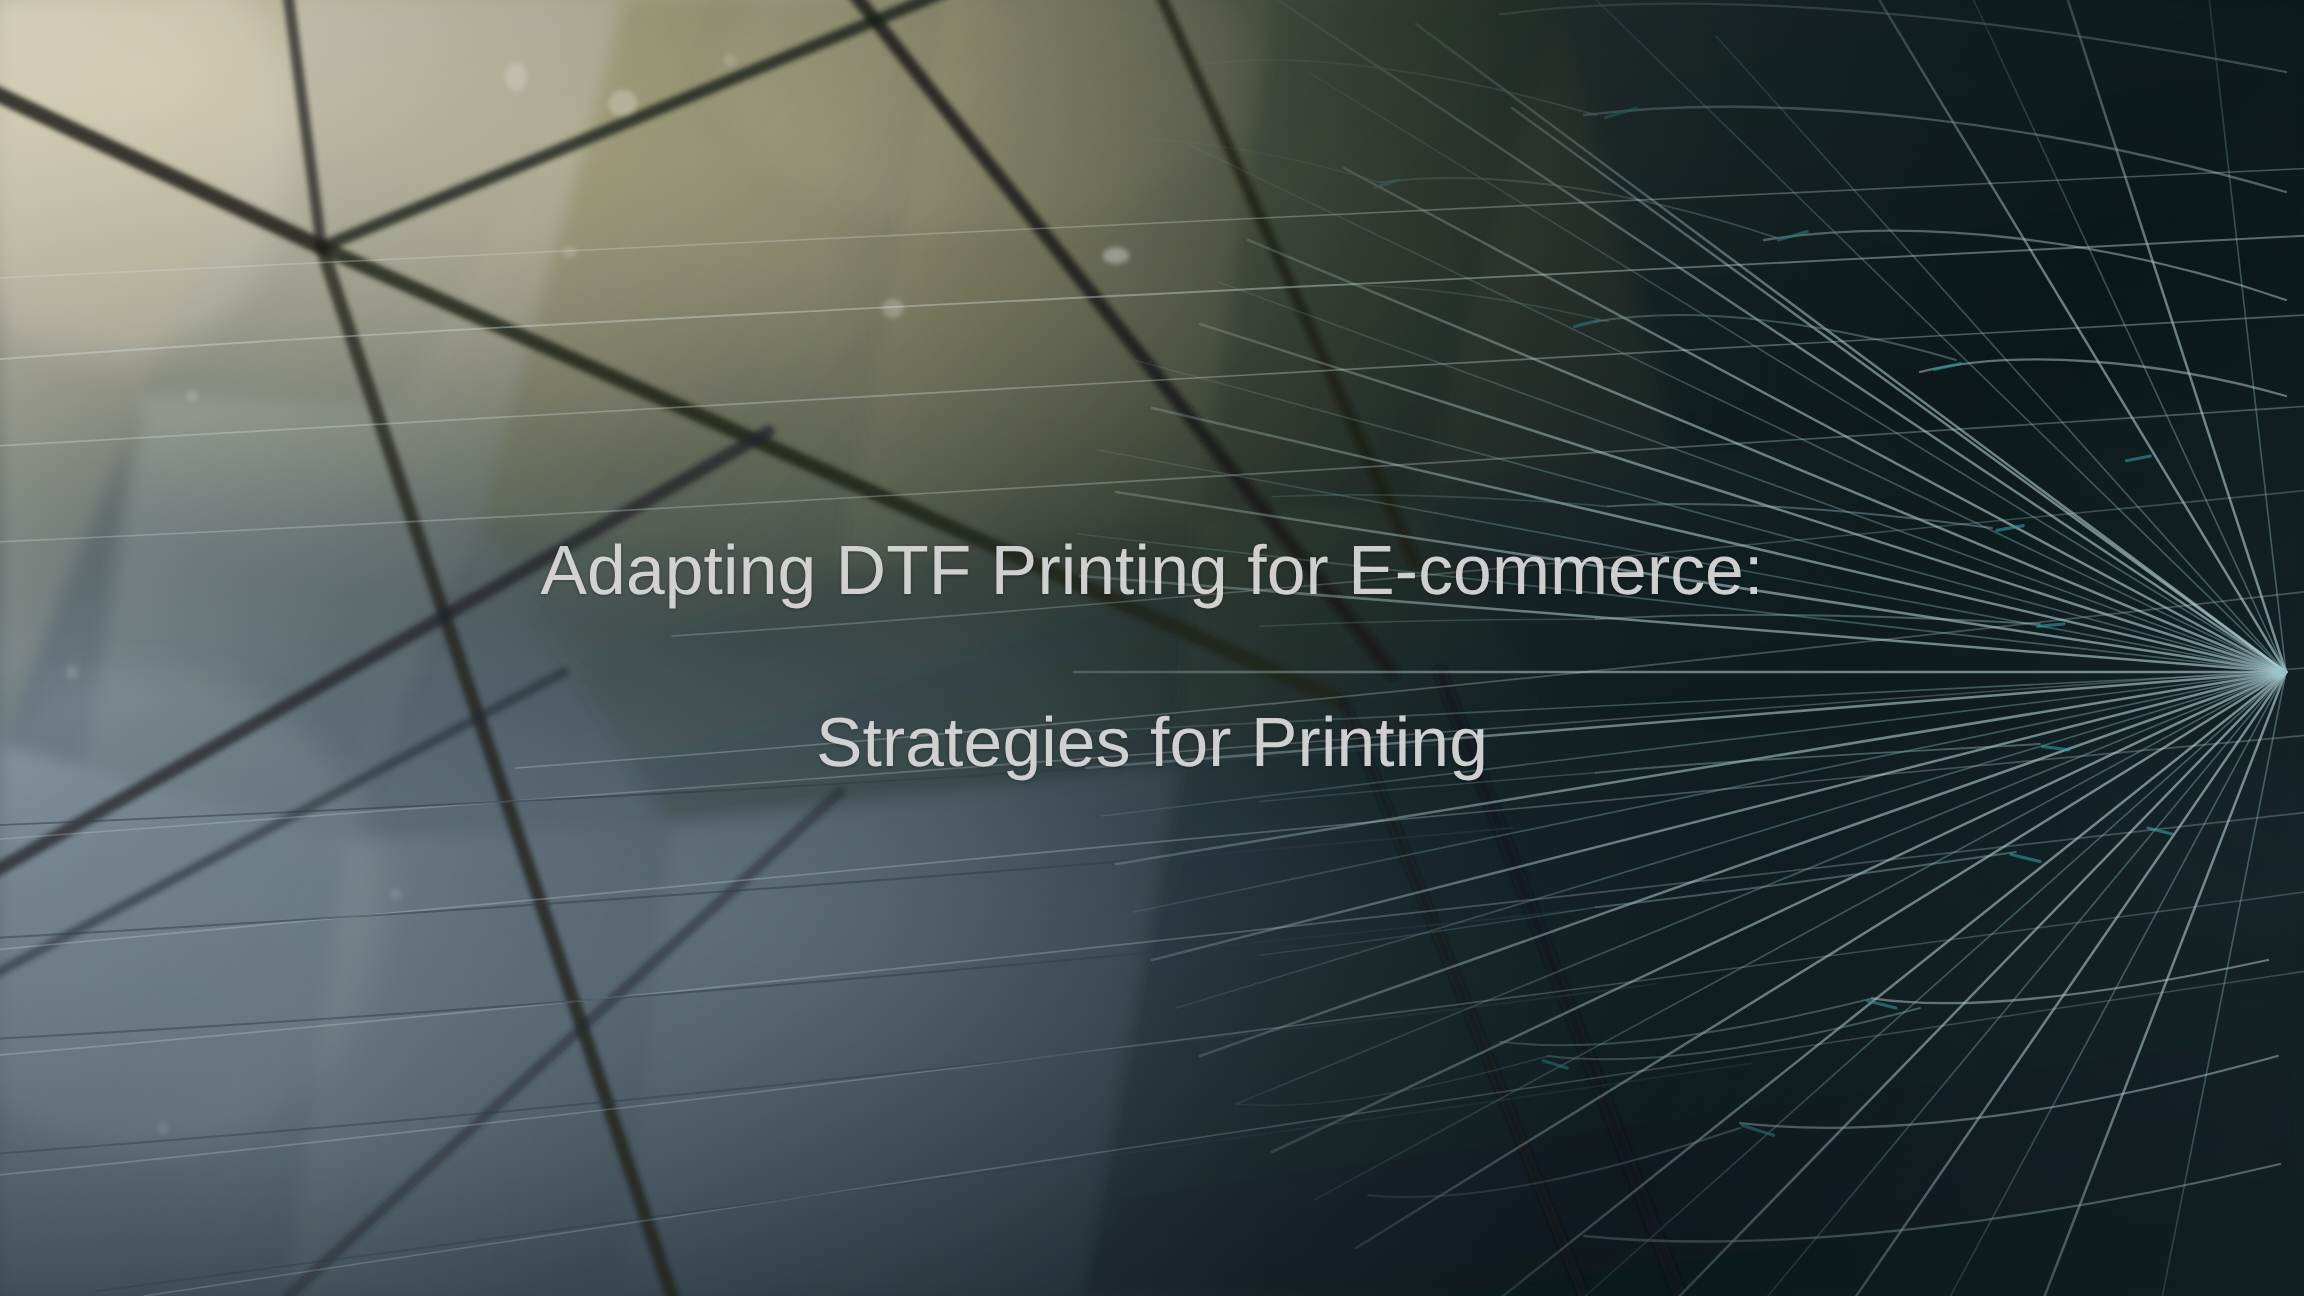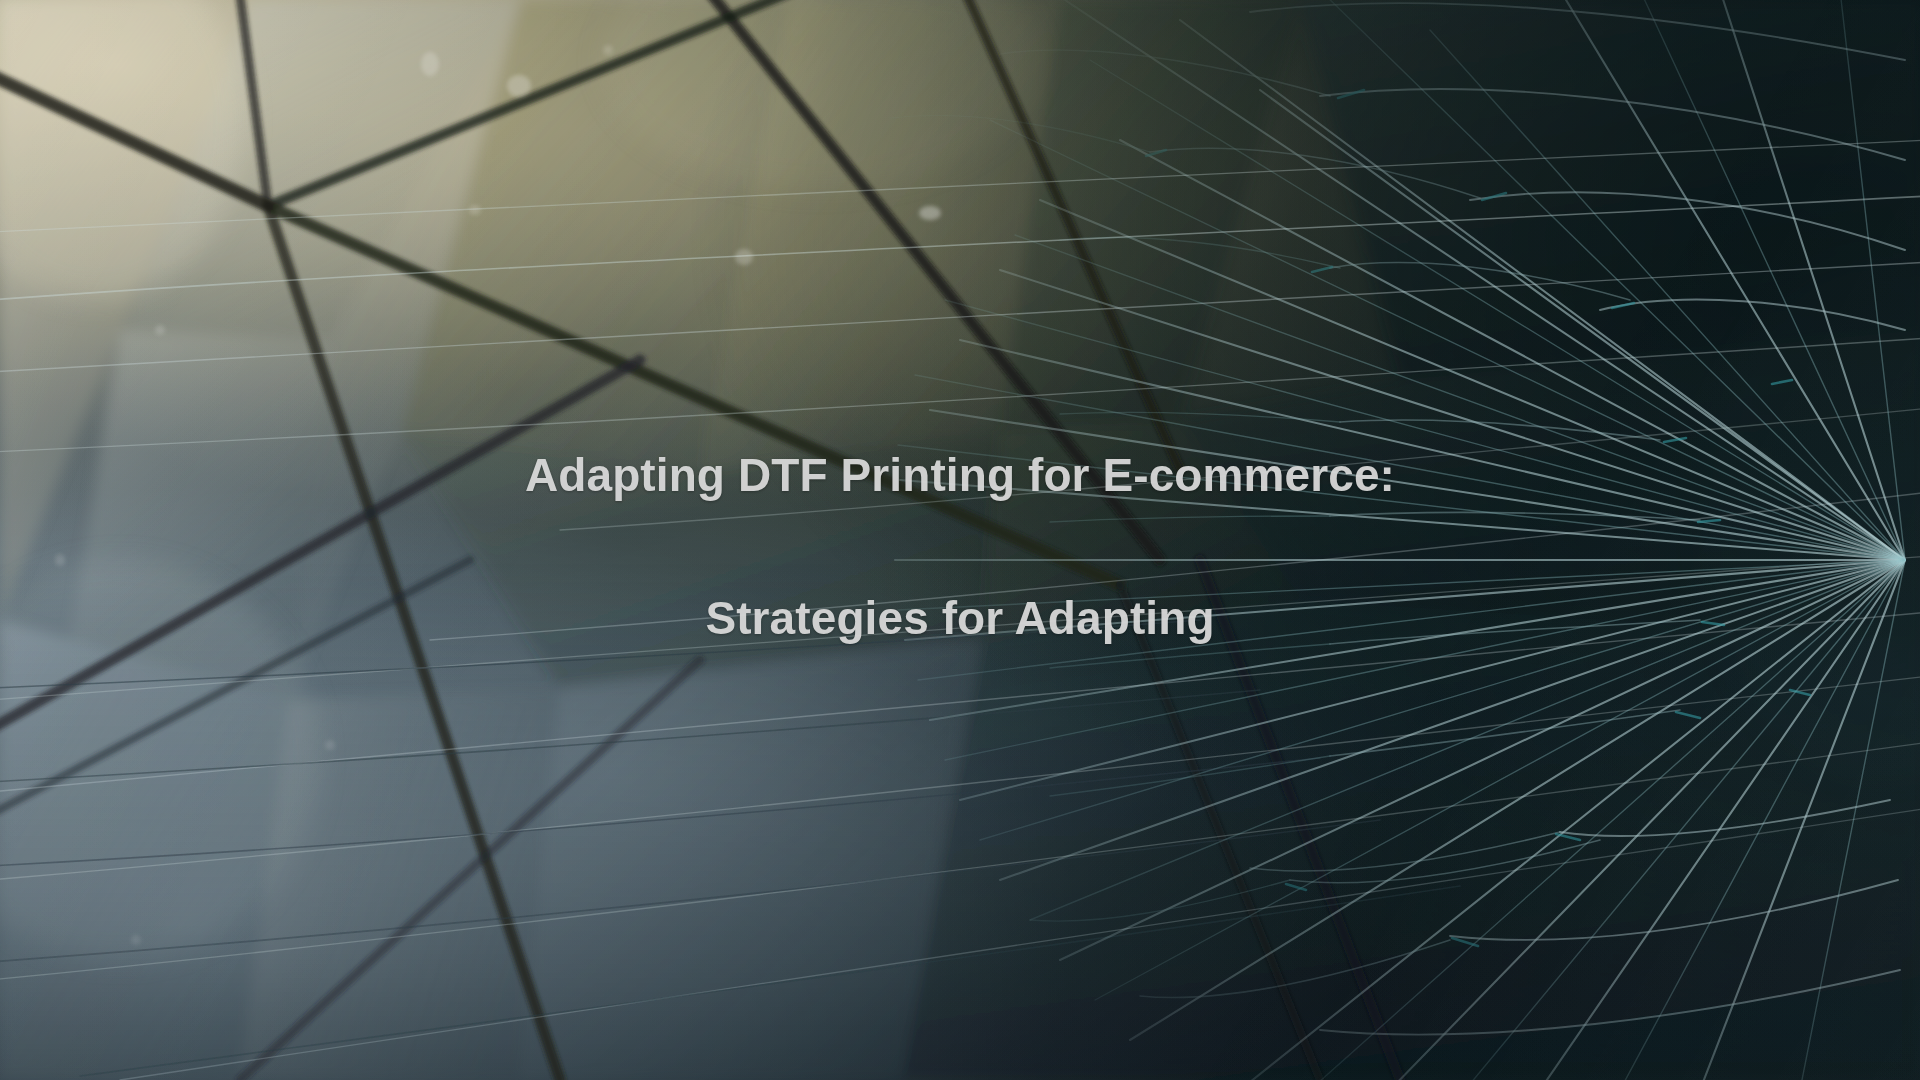--- a/index.html
+++ b/index.html
@@ -62,22 +62,22 @@
     position:absolute;
     left:0; right:0;
     top:404px;
     display:flex;
     flex-direction:column;
     align-items:center;
     justify-content:center;
     z-index:40;
   }
   .title-line{
-    font-size:46px;
-    font-weight:700;
+    font-size:58px;
+    font-weight:400;
     letter-spacing:0.1px;
     line-height:143px;
     color:#d8d9d8;
     text-align:center;
     white-space:nowrap;
     text-shadow:0 1px 3px rgba(0,0,0,0.30);
     opacity:0.95;
   }
 
   
@@ -366,16 +366,16 @@
         <ellipse cx="330" cy="745" rx="5" ry="5" opacity="0.12"></ellipse>
         <ellipse cx="136" cy="940" rx="5" ry="5" opacity="0.10"></ellipse>
       </g>
     </svg>
   </div>
 
   <div class="layer bg-soft"></div>
 
   <div class="title-wrap">
     <div class="title-line">Adapting DTF Printing for E-commerce:</div>
-    <div class="title-line">Strategies for Adapting</div>
+    <div class="title-line">Strategies for Printing</div>
   </div>
 
 </div>
 
 </body></html>

